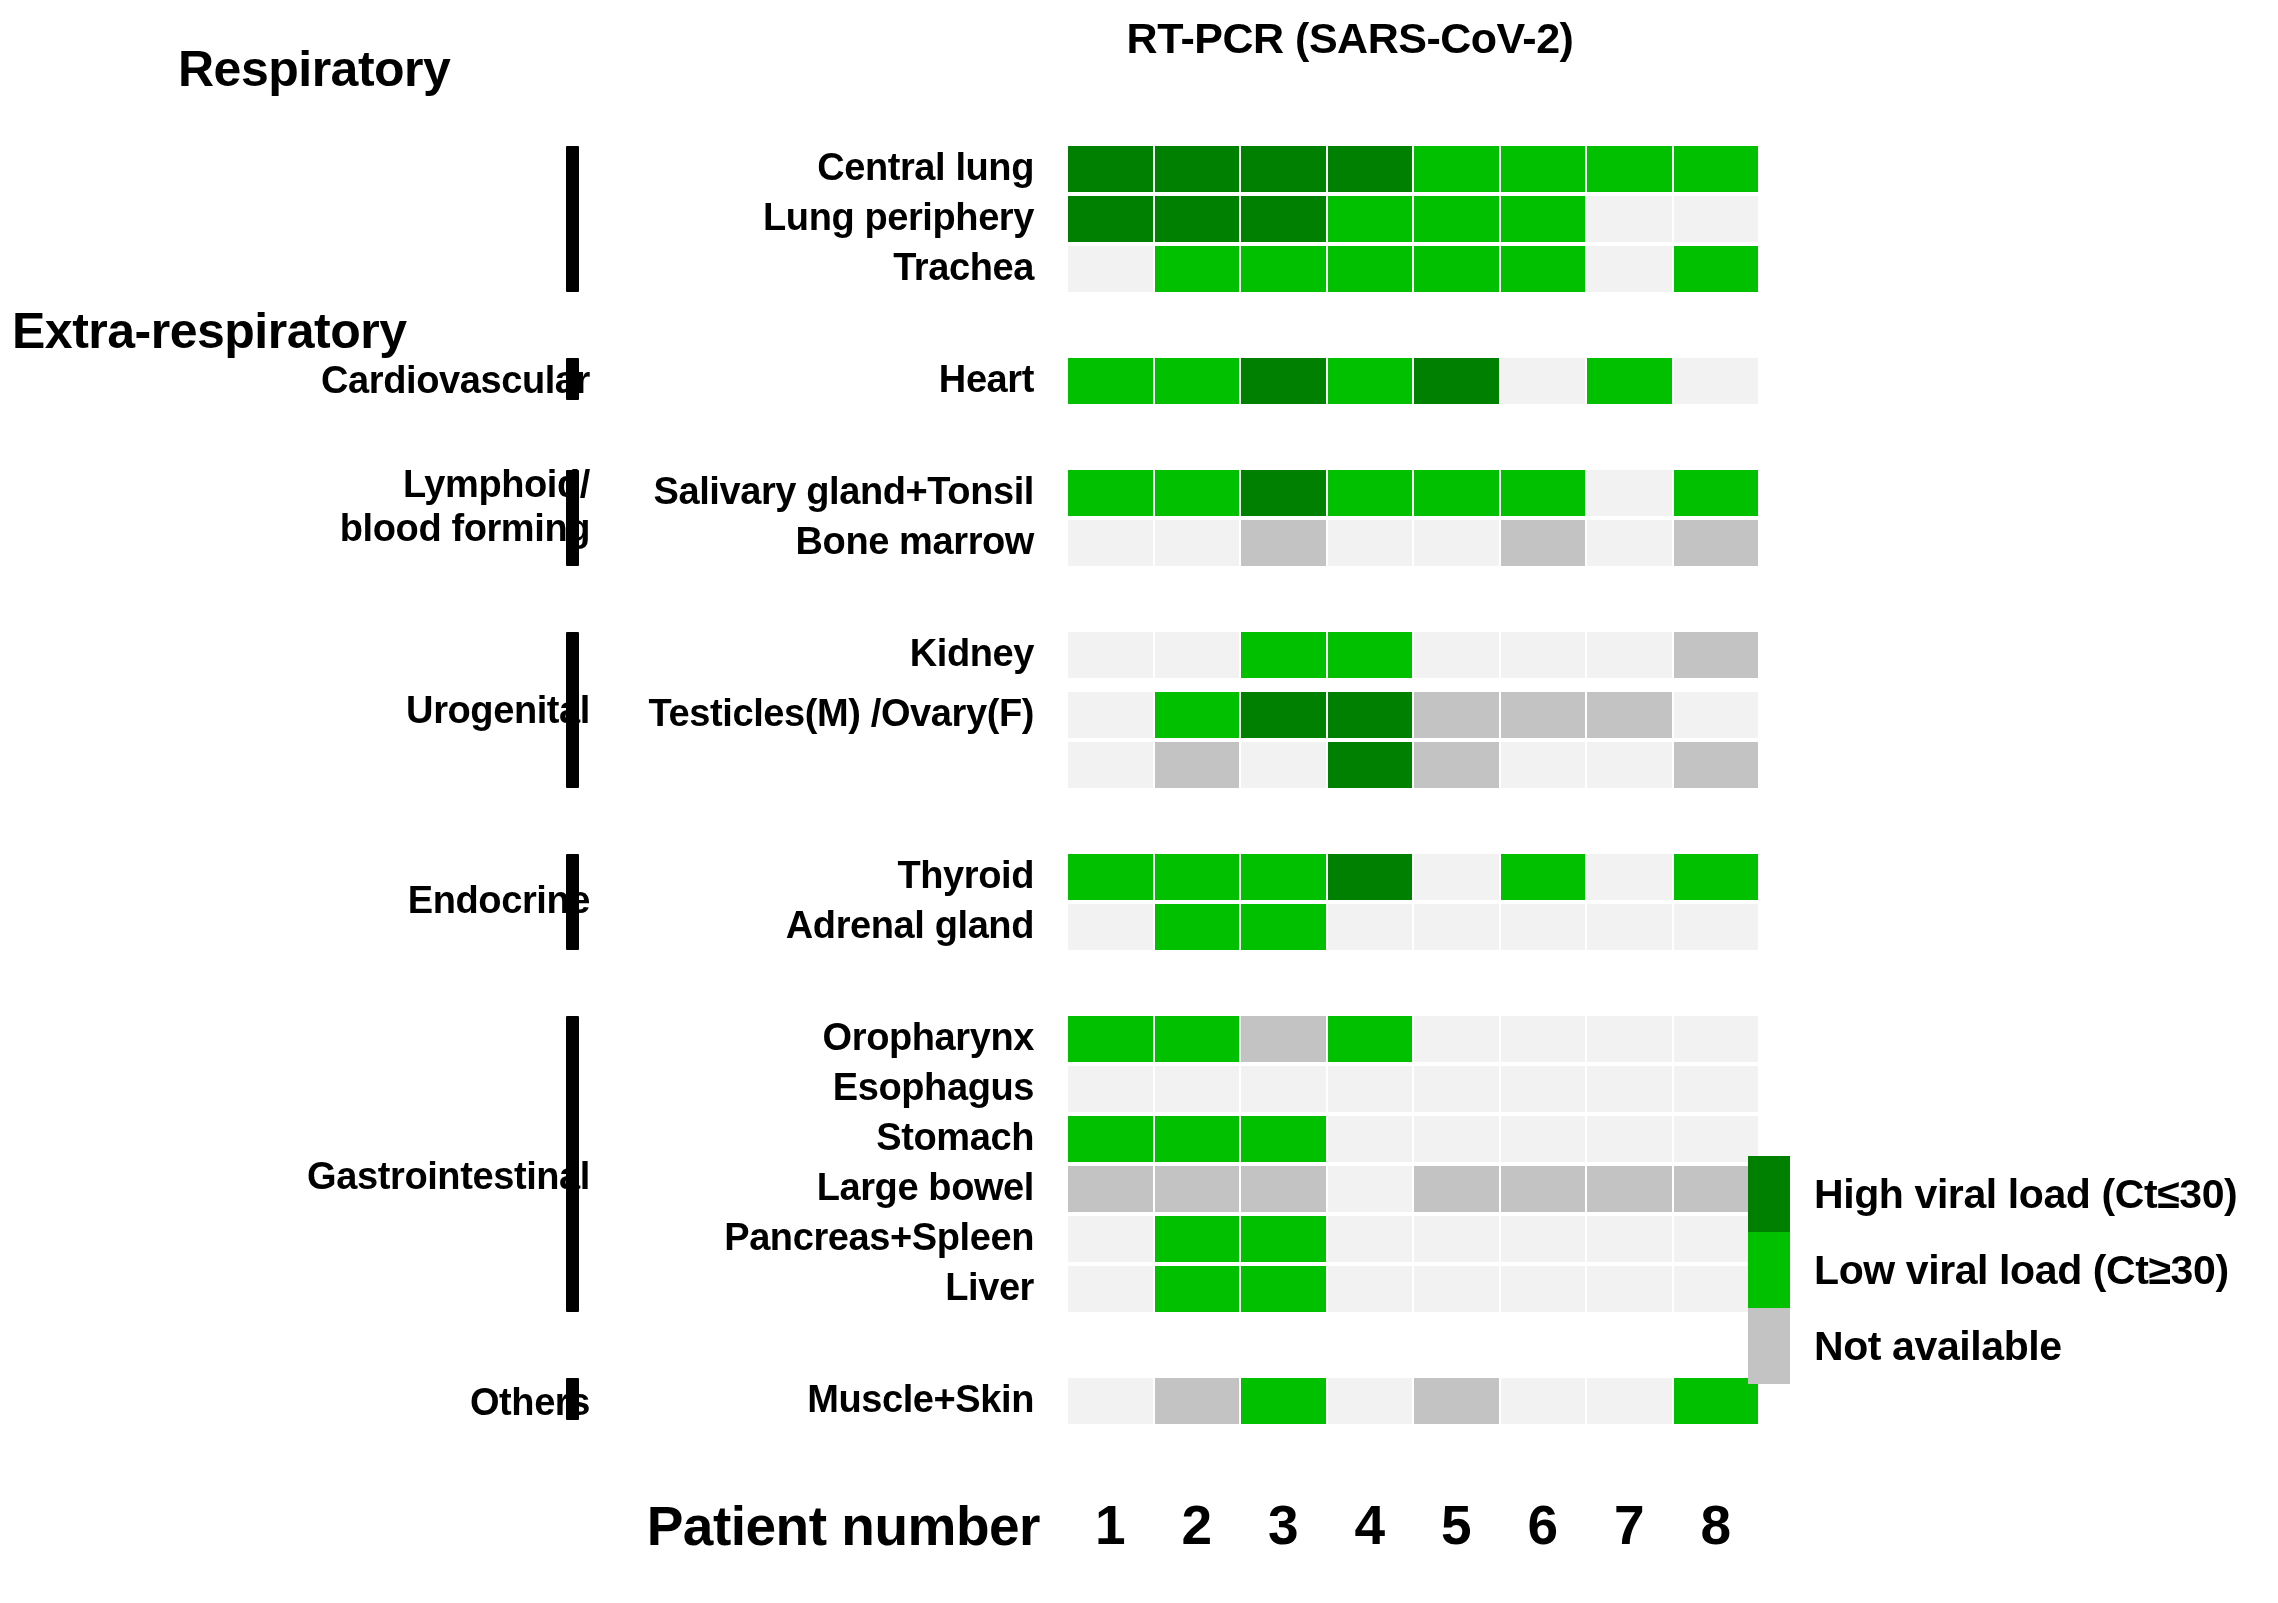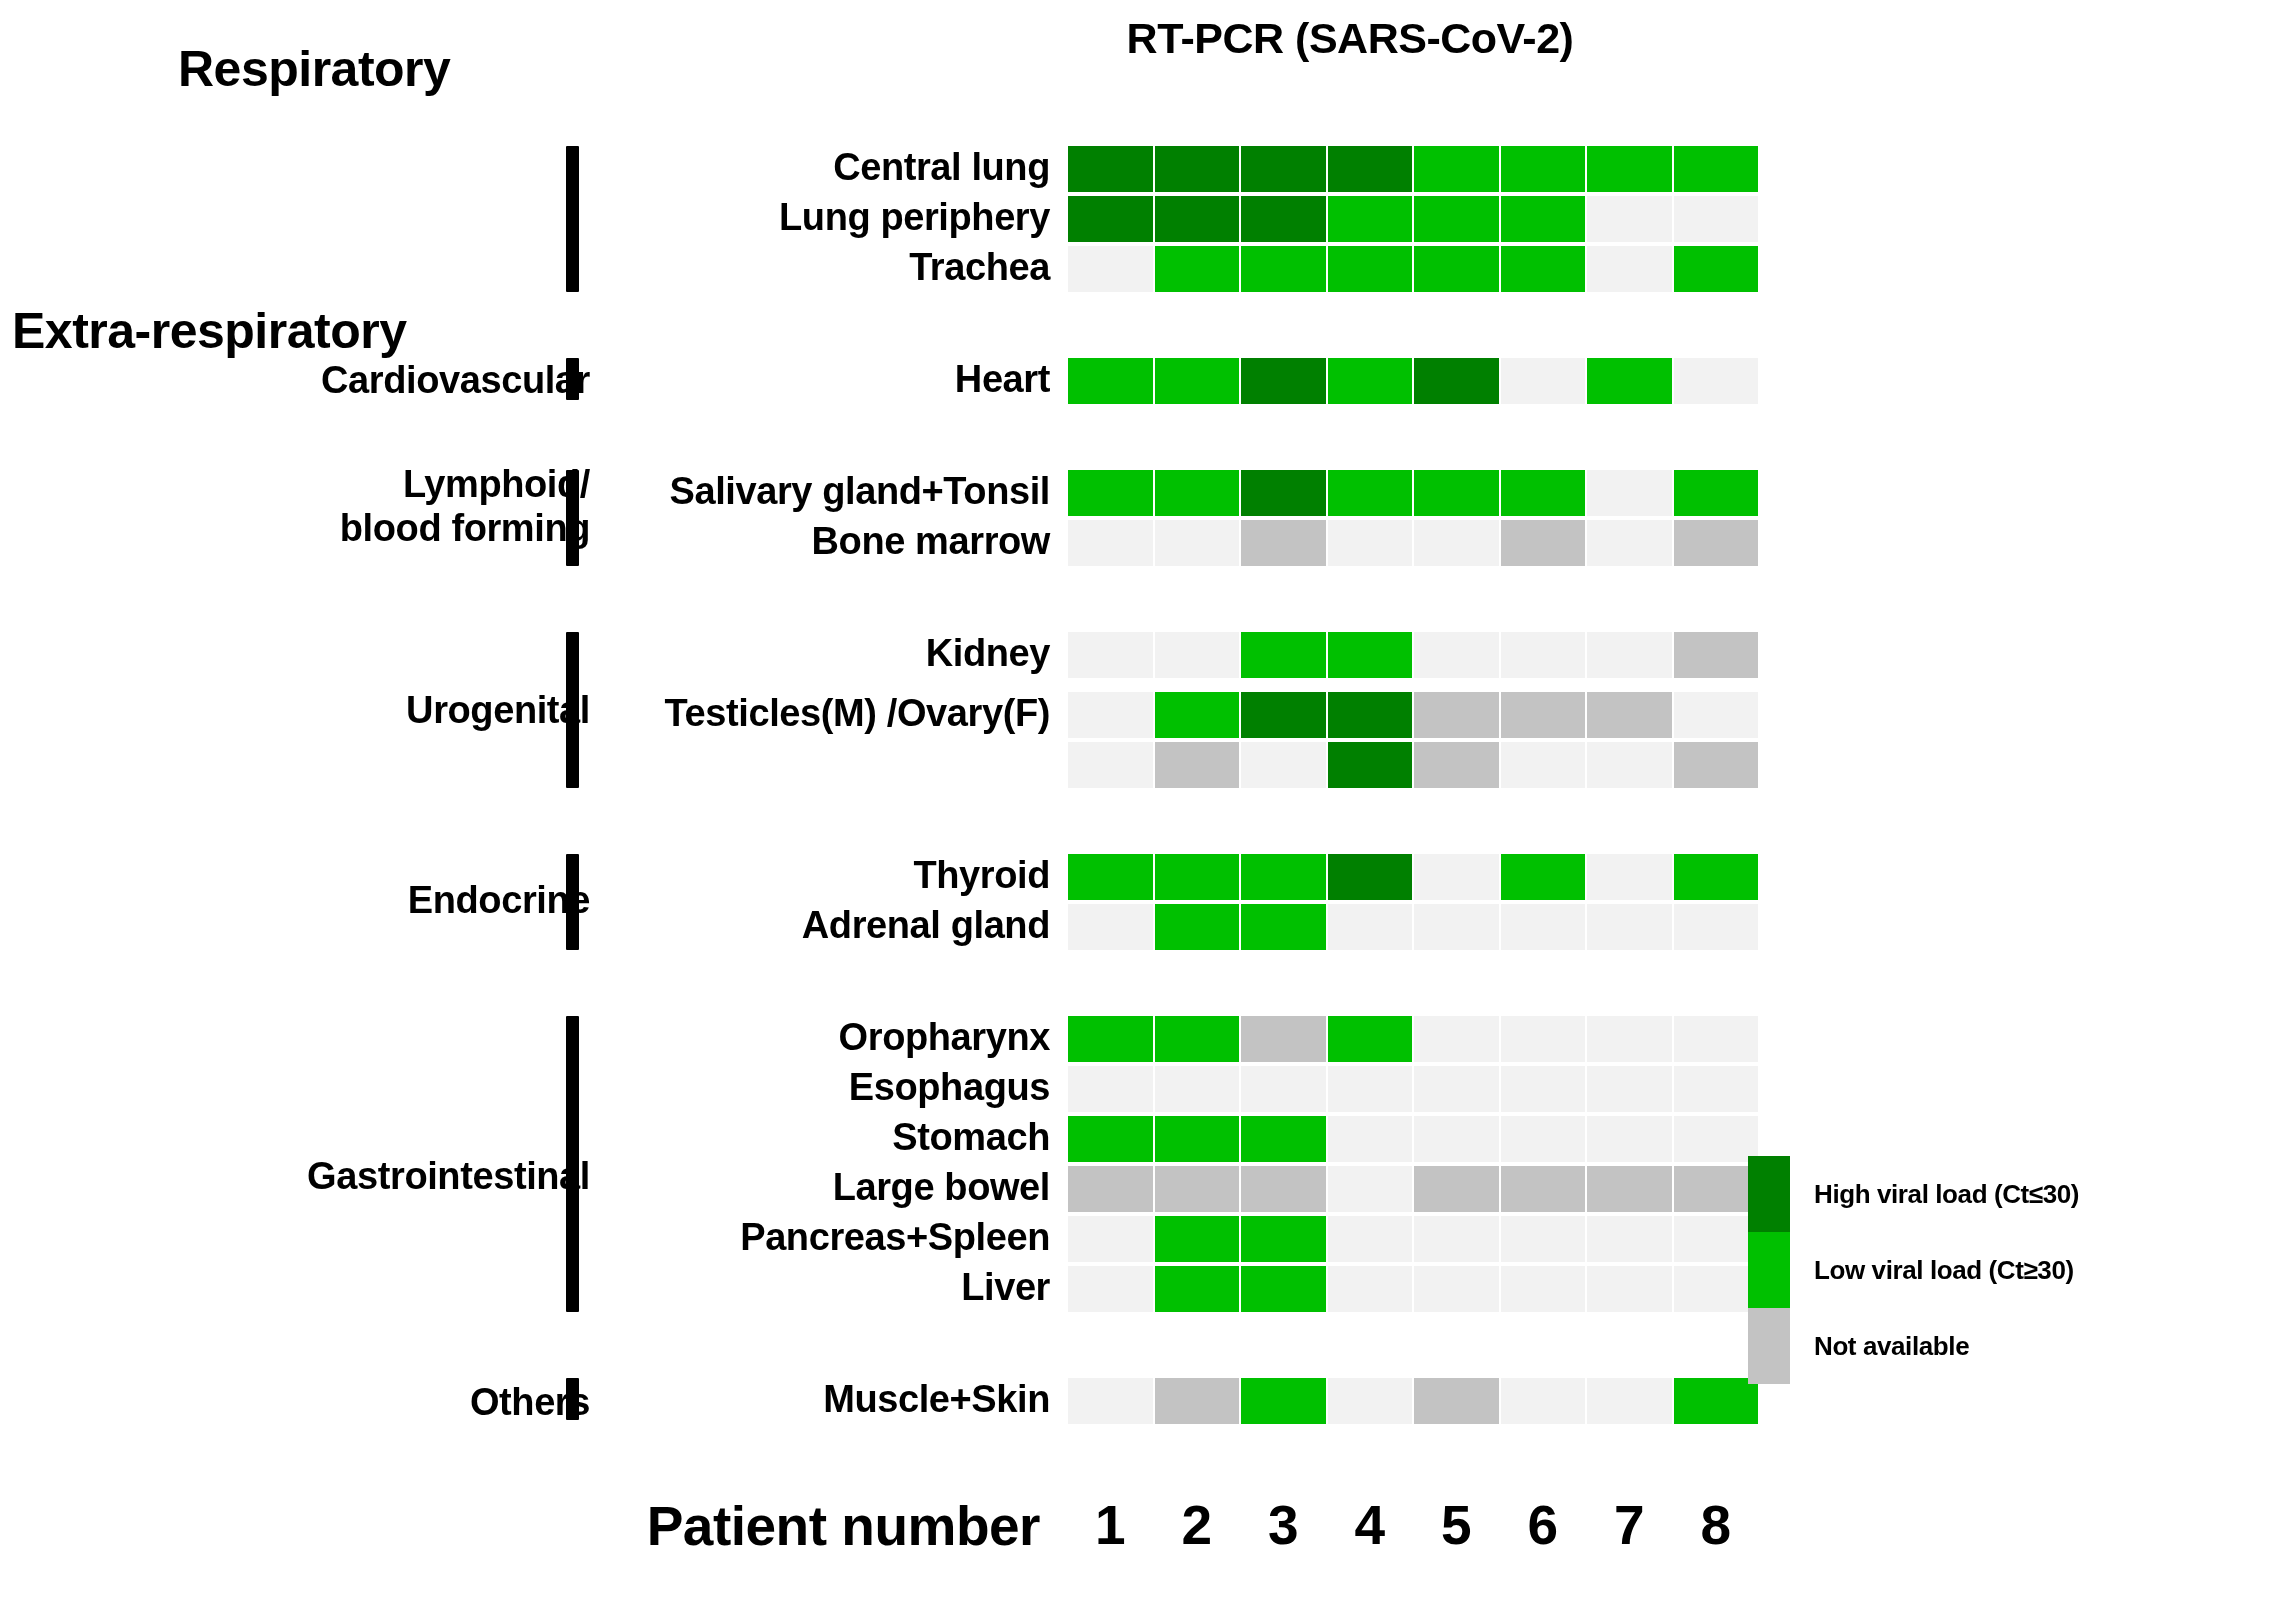--- a/index.html
+++ b/index.html
@@ -55,21 +55,21 @@
   .group-bar {
     position: absolute;
     background: #000000;
     width: 13px;
     border-radius: 1px;
   }
 
   
   .row-label {
     position: absolute;
-    right: 0;
+    right: 16px;
     text-align: center;
     font-size: 38px;
     font-weight: bold;
     white-space: nowrap;
     letter-spacing: -0.4px;
     line-height: 46px;
   }
   #row-labels {
     position: absolute;
     left: 420px;
@@ -144,21 +144,21 @@
     align-items: center;
     height: 76px;
   }
   .legend-swatch {
     width: 42px;
     height: 76px;
     flex: 0 0 42px;
   }
   .legend-text {
     margin-left: 24px;
-    font-size: 26px;
+    font-size: 41px;
     font-weight: bold;
     white-space: nowrap;
     letter-spacing: -0.4px;
   }
 </style>
 </head>
 <body>
 
 <div id="chart-title">RT-PCR (SARS-CoV-2)</div>
 

